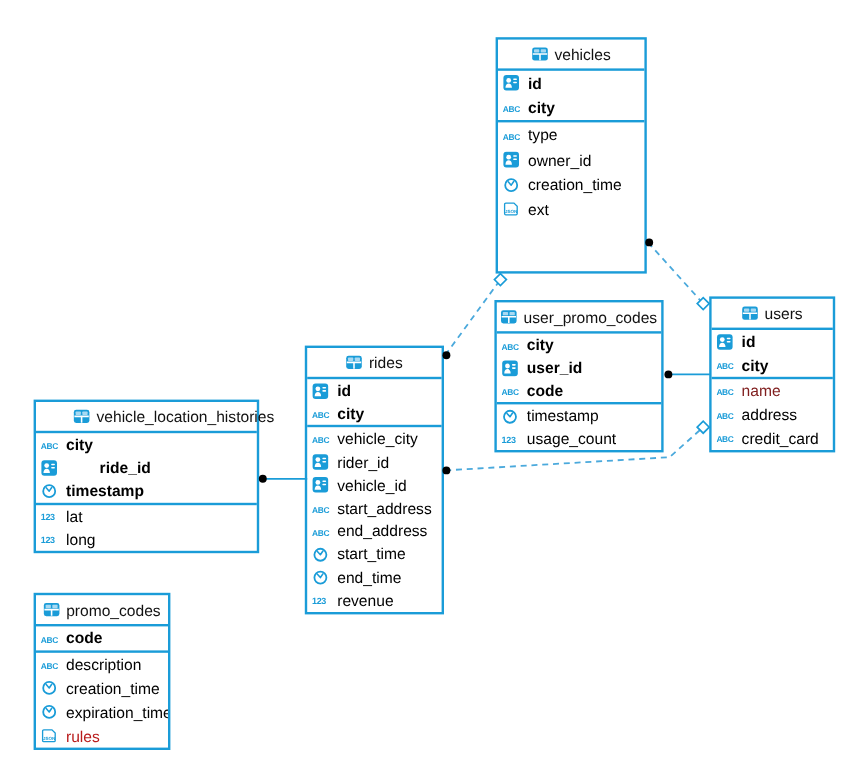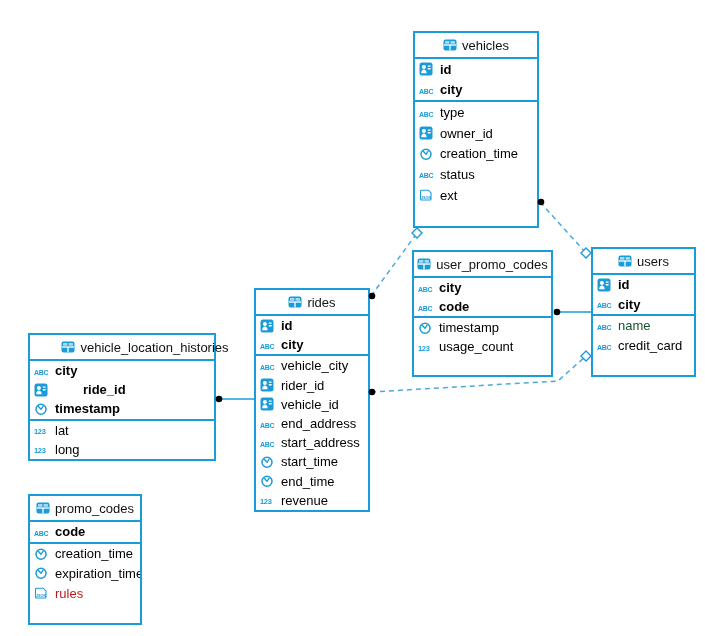--- a/index.html
+++ b/index.html
@@ -112,28 +112,20 @@
             <span class="cicon">
               <svg width="14" height="14" viewBox="0 0 14 14">
                 <circle cx="7" cy="7.3" r="5" fill="none" stroke="#1a9cd8" stroke-width="1.5"></circle>
                 <path d="M7 7.3 L4.5 4.5 M7 7.3 L9.1 4.2" stroke="#1a9cd8" stroke-width="1.3" fill="none" stroke-linecap="round"></path>
               </svg>
             </span>
             <span class="clabel">creation_time</span>
           </div>
           <div class="row" style="height: 20.625px; color: rgb(0, 0, 0);">
             <span class="cicon">
-              <svg width="16" height="12" viewBox="0 0 16 12">
-                <text x="0" y="9.5" font-family="Liberation Sans,sans-serif" font-size="7" font-weight="bold" letter-spacing="-0.3" fill="#1a9cd8">ABC</text>
-              </svg>
-            </span>
-            <span class="clabel">status</span>
-          </div>
-          <div class="row" style="height: 20.625px; color: rgb(0, 0, 0);">
-            <span class="cicon">
               <svg width="14" height="14" viewBox="0 0 14 14">
                 <path d="M2.5 2.2 h6.8 l2.7 2.7 v6.1 a1 1 0 0 1 -1 1 h-8.5 a1 1 0 0 1 -1 -1 v-7.8 a1 1 0 0 1 1 -1 z" fill="#fff" stroke="#1a9cd8" stroke-width="1.1"></path>
                 <text x="7" y="10.6" text-anchor="middle" font-family="Liberation Sans,sans-serif" font-size="3.8" font-weight="bold" fill="#1a9cd8">JSON</text>
               </svg>
             </span>
             <span class="clabel">ext</span>
           </div>
         </div>
       </div>
       <div class="table" style="left: 412px; top: 250px; width: 141px; height: 127px; border-color: rgb(26, 156, 216);">
@@ -153,20 +145,32 @@
           <div class="row pk" style="height: 19px; color: rgb(0, 0, 0);">
             <span class="cicon">
               <svg width="16" height="12" viewBox="0 0 16 12">
                 <text x="0" y="9.5" font-family="Liberation Sans,sans-serif" font-size="7" font-weight="bold" letter-spacing="-0.3" fill="#1a9cd8">ABC</text>
               </svg>
             </span>
             <span class="clabel">city</span>
           </div>
           <div class="row pk" style="height: 19px; color: rgb(0, 0, 0);">
             <span class="cicon">
+              <svg width="14" height="14" viewBox="0 0 14 14">
+                <rect x="0.5" y="0.5" width="13" height="13" rx="2.5" fill="#1a9cd8"></rect>
+                <circle cx="4.9" cy="5" r="2" fill="#fff"></circle>
+                <path d="M2.2 11.2 c0-2.4 1.3-3.6 2.7-3.6 s2.7 1.2 2.7 3.6 z" fill="#fff"></path>
+                <rect x="8.6" y="3.4" width="3.2" height="1.3" rx="0.65" fill="#fff"></rect>
+                <rect x="8.6" y="6.1" width="3.2" height="1.3" rx="0.65" fill="#fff"></rect>
+              </svg>
+            </span>
+            <span class="clabel">user_id</span>
+          </div>
+          <div class="row pk" style="height: 19px; color: rgb(0, 0, 0);">
+            <span class="cicon">
               <svg width="16" height="12" viewBox="0 0 16 12">
                 <text x="0" y="9.5" font-family="Liberation Sans,sans-serif" font-size="7" font-weight="bold" letter-spacing="-0.3" fill="#1a9cd8">ABC</text>
               </svg>
             </span>
             <span class="clabel">code</span>
           </div>
         </div>
         <div class="colsec">
           <div class="row" style="height: 19px; color: rgb(0, 0, 0);">
             <span class="cicon">
@@ -216,27 +220,35 @@
           <div class="row pk" style="height: 19.6px; color: rgb(0, 0, 0);">
             <span class="cicon">
               <svg width="16" height="12" viewBox="0 0 16 12">
                 <text x="0" y="9.5" font-family="Liberation Sans,sans-serif" font-size="7" font-weight="bold" letter-spacing="-0.3" fill="#1a9cd8">ABC</text>
               </svg>
             </span>
             <span class="clabel">city</span>
           </div>
         </div>
         <div class="colsec">
-          <div class="row" style="height: 19.6px; color: #14532d;">
+          <div class="row" style="height: 19.6px; color: #7f1d1d;">
             <span class="cicon">
               <svg width="16" height="12" viewBox="0 0 16 12">
                 <text x="0" y="9.5" font-family="Liberation Sans,sans-serif" font-size="7" font-weight="bold" letter-spacing="-0.3" fill="#1a9cd8">ABC</text>
               </svg>
             </span>
             <span class="clabel">name</span>
+          </div>
+          <div class="row" style="height: 19.6px; color: rgb(0, 0, 0);">
+            <span class="cicon">
+              <svg width="16" height="12" viewBox="0 0 16 12">
+                <text x="0" y="9.5" font-family="Liberation Sans,sans-serif" font-size="7" font-weight="bold" letter-spacing="-0.3" fill="#1a9cd8">ABC</text>
+              </svg>
+            </span>
+            <span class="clabel">address</span>
           </div>
           <div class="row" style="height: 19.6px; color: rgb(0, 0, 0);">
             <span class="cicon">
               <svg width="16" height="12" viewBox="0 0 16 12">
                 <text x="0" y="9.5" font-family="Liberation Sans,sans-serif" font-size="7" font-weight="bold" letter-spacing="-0.3" fill="#1a9cd8">ABC</text>
               </svg>
             </span>
             <span class="clabel">credit_card</span>
           </div>
         </div>
@@ -308,29 +320,29 @@
               </svg>
             </span>
             <span class="clabel">vehicle_id</span>
           </div>
           <div class="row" style="height: 19.2px; color: rgb(0, 0, 0);">
             <span class="cicon">
               <svg width="16" height="12" viewBox="0 0 16 12">
                 <text x="0" y="9.5" font-family="Liberation Sans,sans-serif" font-size="7" font-weight="bold" letter-spacing="-0.3" fill="#1a9cd8">ABC</text>
               </svg>
             </span>
+            <span class="clabel">start_address</span>
+          </div>
+          <div class="row" style="height: 19.2px; color: rgb(0, 0, 0);">
+            <span class="cicon">
+              <svg width="16" height="12" viewBox="0 0 16 12">
+                <text x="0" y="9.5" font-family="Liberation Sans,sans-serif" font-size="7" font-weight="bold" letter-spacing="-0.3" fill="#1a9cd8">ABC</text>
+              </svg>
+            </span>
             <span class="clabel">end_address</span>
-          </div>
-          <div class="row" style="height: 19.2px; color: rgb(0, 0, 0);">
-            <span class="cicon">
-              <svg width="16" height="12" viewBox="0 0 16 12">
-                <text x="0" y="9.5" font-family="Liberation Sans,sans-serif" font-size="7" font-weight="bold" letter-spacing="-0.3" fill="#1a9cd8">ABC</text>
-              </svg>
-            </span>
-            <span class="clabel">start_address</span>
           </div>
           <div class="row" style="height: 19.2px; color: rgb(0, 0, 0);">
             <span class="cicon">
               <svg width="14" height="14" viewBox="0 0 14 14">
                 <circle cx="7" cy="7.3" r="5" fill="none" stroke="#1a9cd8" stroke-width="1.5"></circle>
                 <path d="M7 7.3 L4.5 4.5 M7 7.3 L9.1 4.2" stroke="#1a9cd8" stroke-width="1.3" fill="none" stroke-linecap="round"></path>
               </svg>
             </span>
             <span class="clabel">start_time</span>
           </div>
@@ -433,20 +445,28 @@
           <div class="row pk" style="height: 19.8px; color: rgb(0, 0, 0);">
             <span class="cicon">
               <svg width="16" height="12" viewBox="0 0 16 12">
                 <text x="0" y="9.5" font-family="Liberation Sans,sans-serif" font-size="7" font-weight="bold" letter-spacing="-0.3" fill="#1a9cd8">ABC</text>
               </svg>
             </span>
             <span class="clabel">code</span>
           </div>
         </div>
         <div class="colsec">
+          <div class="row" style="height: 19.8px; color: rgb(0, 0, 0);">
+            <span class="cicon">
+              <svg width="16" height="12" viewBox="0 0 16 12">
+                <text x="0" y="9.5" font-family="Liberation Sans,sans-serif" font-size="7" font-weight="bold" letter-spacing="-0.3" fill="#1a9cd8">ABC</text>
+              </svg>
+            </span>
+            <span class="clabel">description</span>
+          </div>
           <div class="row" style="height: 19.8px; color: rgb(0, 0, 0);">
             <span class="cicon">
               <svg width="14" height="14" viewBox="0 0 14 14">
                 <circle cx="7" cy="7.3" r="5" fill="none" stroke="#1a9cd8" stroke-width="1.5"></circle>
                 <path d="M7 7.3 L4.5 4.5 M7 7.3 L9.1 4.2" stroke="#1a9cd8" stroke-width="1.3" fill="none" stroke-linecap="round"></path>
               </svg>
             </span>
             <span class="clabel">creation_time</span>
           </div>
           <div class="row" style="height: 19.8px; color: rgb(0, 0, 0);">

